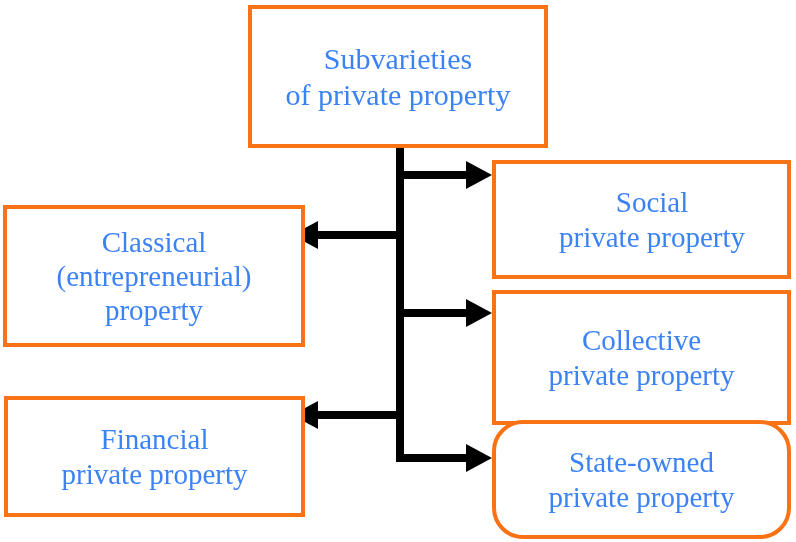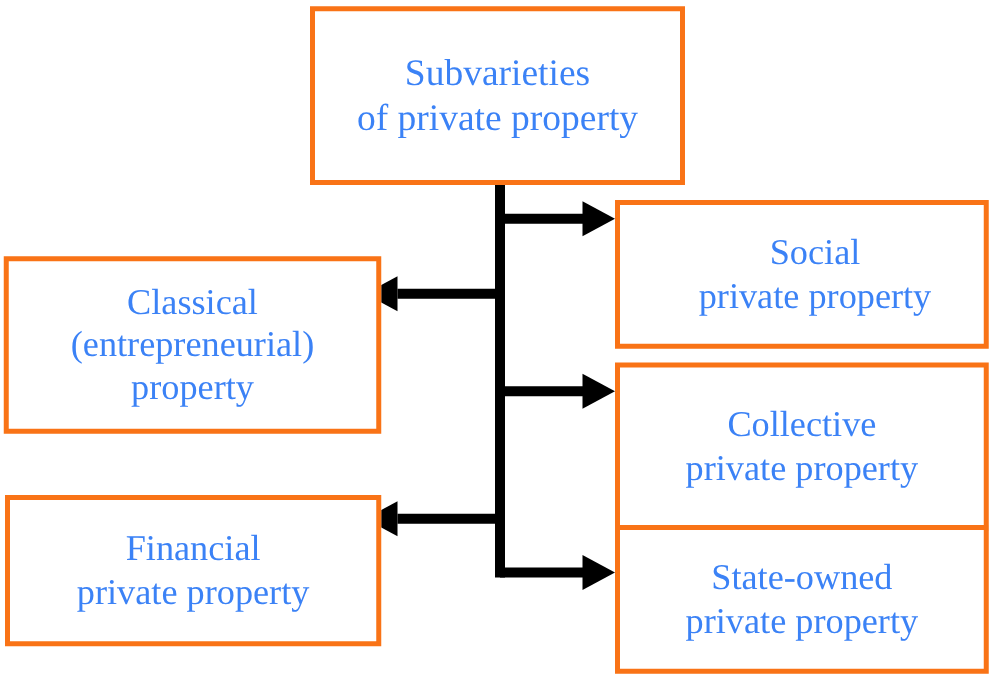--- a/index.html
+++ b/index.html
@@ -35,21 +35,21 @@
     padding: 0 6px;
     box-sizing: border-box;
   }
 
   
   #node-root      { left: 248px; top: 5px;   width: 300px; height: 143px; font-size: 30px; }
   #node-classical { left: 3px;   top: 162px; width: 302px; height: 142px; font-size: 29px; margin-top: 43px; }
   #node-financial { left: 4px;   top: 356px; width: 301px; height: 121px; font-size: 29px; margin-top: 40px; }
   #node-social    { left: 492px; top: 160px; width: 299px; height: 119px; font-size: 29px; padding-left: 21px; }
   #node-collective{ left: 492px; top: 290px; width: 299px; height: 135px; font-size: 29px; }
-  #node-state     { left: 492px; top: 420px; width: 299px; height: 119px; font-size: 29px; }
+  #node-state     { left: 492px; top: 420px; width: 299px; height: 119px; font-size: 29px; border-radius: 31px; }
 
   
   .edge {
     position: absolute;
     background: #000000;
     z-index: 1;
   }
   .vline { width: 8px; }
   .hline { height: 8px; }
 

